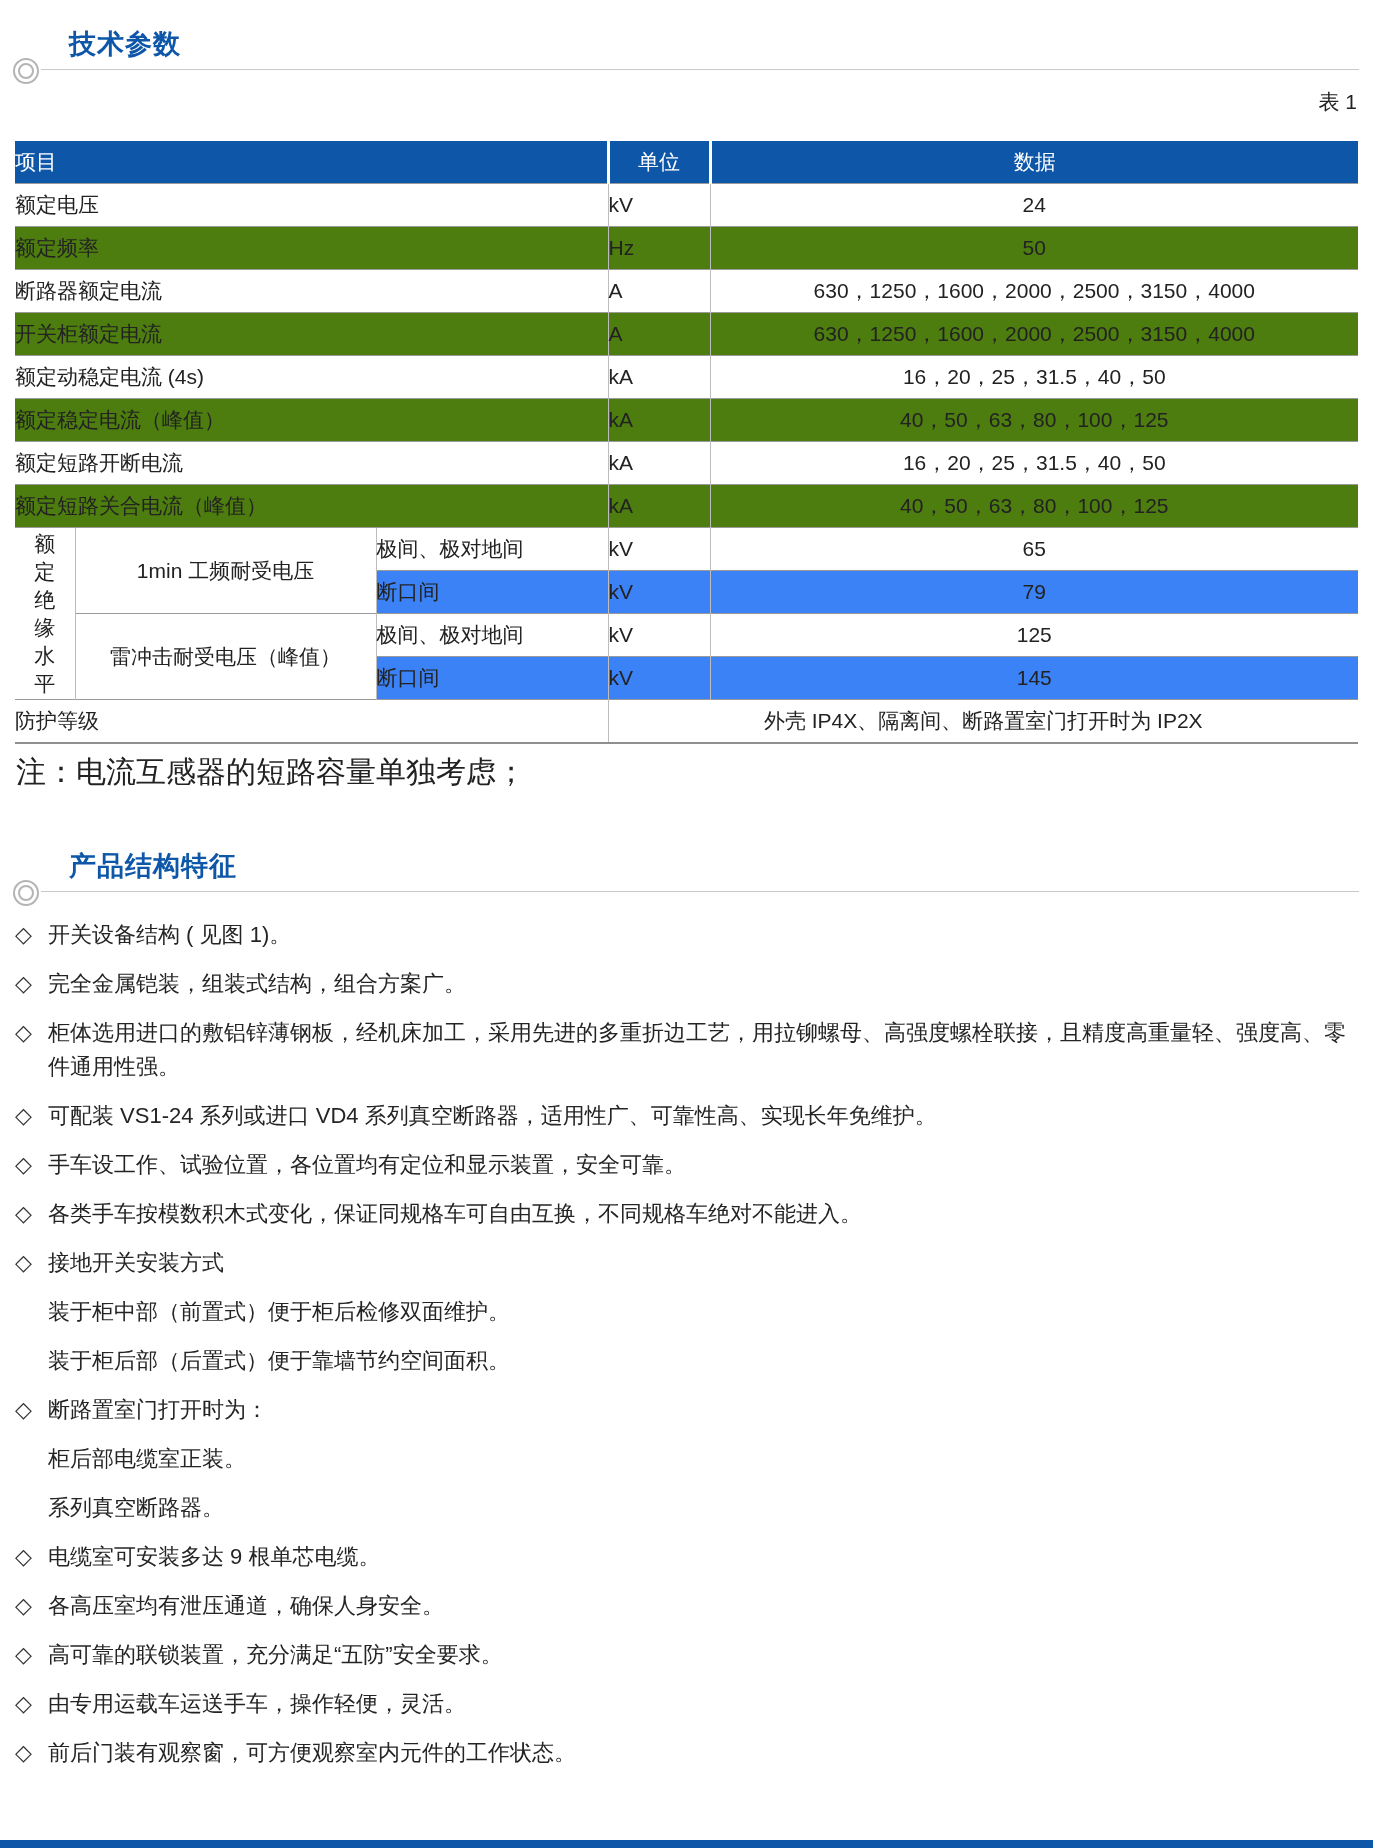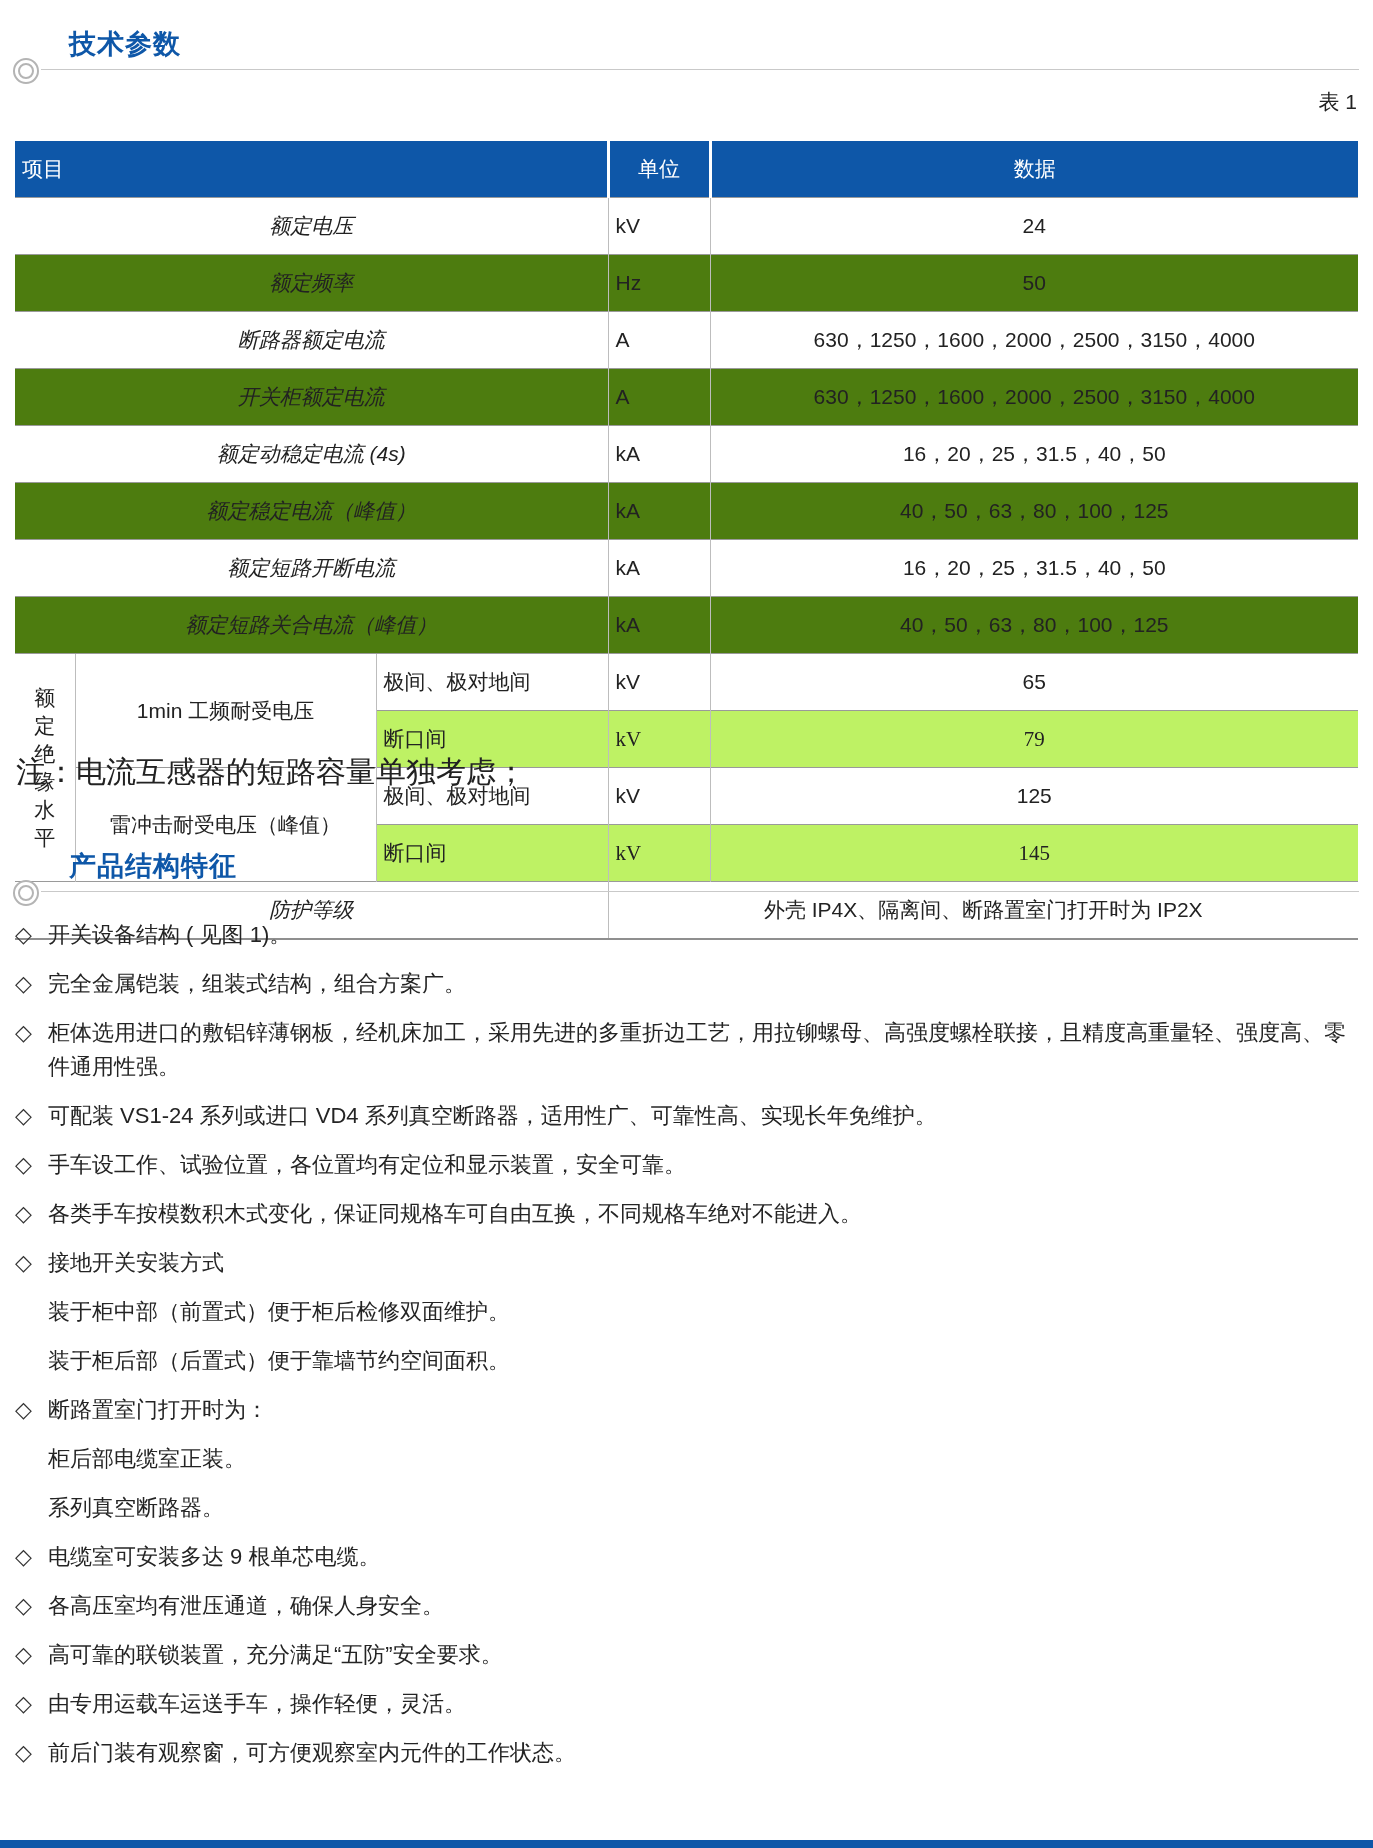--- a/index.html
+++ b/index.html
@@ -19,36 +19,36 @@
   }
   .sec-marker .inner{width:12px;height:12px;border:2px solid #b4b4b4;border-radius:50%;}
   .sec-line{position:absolute;left:41px;right:14px;height:0;border-top:1px solid #c9c9c9;}
 
   
   .tbl-label{position:absolute;right:16px;top:88px;font-size:21px;color:#222;}
   table.spec{
     position:absolute;left:15px;top:141px;width:1343px;
     border-collapse:collapse;table-layout:fixed;font-size:21px;color:#222;
   }
-  table.spec th,table.spec td{padding:7px;height:42px;font-weight:normal;}
+  table.spec th,table.spec td{padding:0;height:42px;font-weight:normal;}
   table.spec thead th{
     background:#0E57A8;color:#ffffff;font-size:21px;height:42px;
   }
   th.h-item{text-align:left;padding-left:18px;}
   th.h-unit,th.h-data{text-align:center;border-left:3px solid #ffffff;}
   td{border-top:1px solid #9a9a9a;}
   tr.last td{border-bottom:2px solid #8f8f8f;}
-  td.c-item{text-align:center;padding-left:18px;font-style:italic;}
+  td.c-item{text-align:left;padding-left:18px;}
   td.c-sub{text-align:center;padding-left:28px;border-left:1px solid #bdbdbd;}
   td.c-cond{text-align:left;padding-left:16px;border-left:1px solid #bdbdbd;}
   td.c-unit{text-align:left;border-left:1px solid #bdbdbd;}
   td.c-data{text-align:center;border-left:1px solid #bdbdbd;}
   td.c-group{text-align:center;background:#fff;}
   tr.alt>td{background:#4d7c0f;}
-  td.alt{background:#bef264;font-family:Liberation Serif, serif;}
+  td.alt{background:#3b82f6;}
   .vtext{
     width:1em;margin:0 auto;line-height:28px;font-size:21px;
     word-break:break-all;text-align:center;
   }
   
   .note{position:absolute;left:16px;top:752px;font-size:30px;color:#222;}
 
   
   .features{position:absolute;left:15px;top:918px;width:1344px;}
   .feat{

